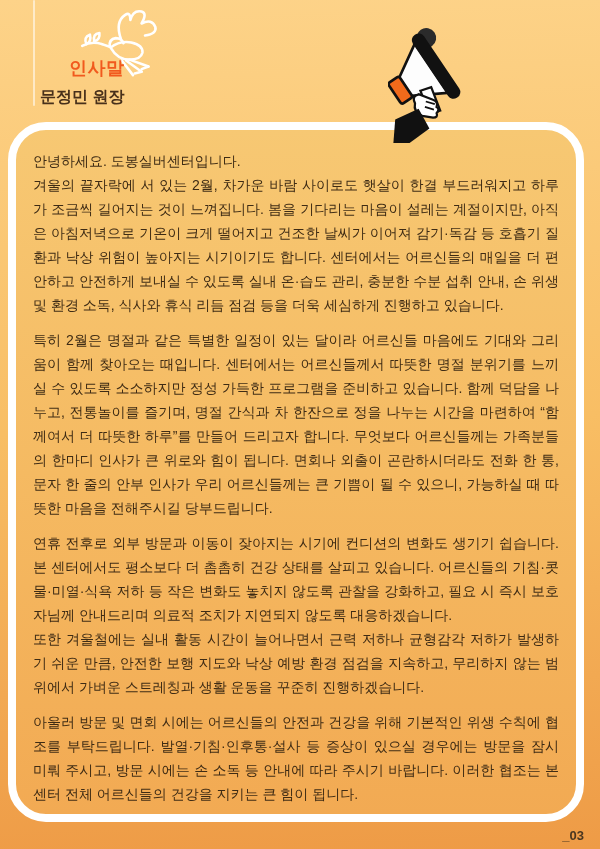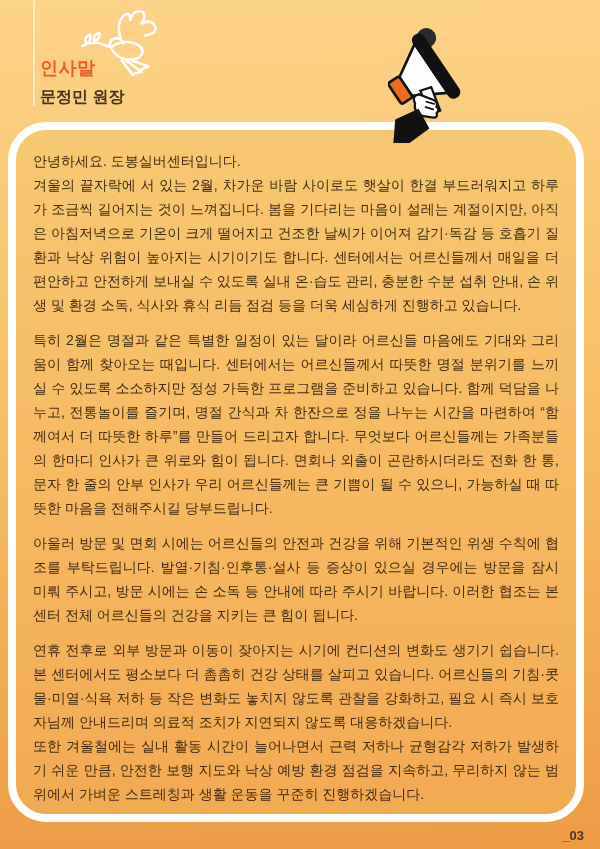--- a/index.html
+++ b/index.html
@@ -17,20 +17,21 @@
     width: 2px; height: 106px;
     background: rgba(255,255,255,0.55);
     border-radius: 2px;
   }
   .header { position: absolute; left: 40px; top: 56px; z-index: 3; }
   .title {
     color: #F15A1E;
     font-size: 18px;
     font-weight: bold;
     letter-spacing: 0.5px;
+    text-align: right;
   }
   .subtitle {
     color: #48301a;
     font-size: 16px;
     font-weight: bold;
     margin-top: 7px;
   }
   .dove { position: absolute; left: 76px; top: 8px; z-index: 2; }
   .megaphone { position: absolute; left: 388px; top: 24px; z-index: 6; }
   .card {
@@ -102,24 +103,24 @@
       </g>
       <polygon points="36,74 48,70 58,96 46,100" fill="#ffffff" stroke="#111111" stroke-width="2.5"></polygon>
       <path d="M30 88 Q26 80 34 78 L50 84 Q56 86 54 92 Q58 94 54 99 Q56 104 50 104 L38 102 Q28 98 30 88 Z" fill="#ffffff" stroke="#111111" stroke-width="2.5"></path>
       <path d="M42 86 L52 89 M41 92 L51 95" stroke="#111111" stroke-width="2" fill="none"></path>
       <polygon points="8,106 34,94 46,116 24,132 6,132" fill="#111111"></polygon>
     </svg>
   </span>
 
   <div class="card">
     <p>안녕하세요. 도봉실버센터입니다.
-겨울의 끝자락에 서 있는 2월, 차가운 바람 사이로도 햇살이 한결 부드러워지고 하루가 조금씩 길어지는 것이 느껴집니다. 봄을 기다리는 마음이 설레는 계절이지만, 아직은 아침저녁으로 기온이 크게 떨어지고 건조한 날씨가 이어져 감기·독감 등 호흡기 질환과 낙상 위험이 높아지는 시기이기도 합니다. 센터에서는 어르신들께서 매일을 더 편안하고 안전하게 보내실 수 있도록 실내 온·습도 관리, 충분한 수분 섭취 안내, 손 위생 및 환경 소독, 식사와 휴식 리듬 점검 등을 더욱 세심하게 진행하고 있습니다.</p>
+겨울의 끝자락에 서 있는 2월, 차가운 바람 사이로도 햇살이 한결 부드러워지고 하루가 조금씩 길어지는 것이 느껴집니다. 봄을 기다리는 마음이 설레는 계절이지만, 아직은 아침저녁으로 기온이 크게 떨어지고 건조한 날씨가 이어져 감기·독감 등 호흡기 질환과 낙상 위험이 높아지는 시기이기도 합니다. 센터에서는 어르신들의 매일을 더 편안하고 안전하게 보내실 수 있도록 실내 온·습도 관리, 충분한 수분 섭취 안내, 손 위생 및 환경 소독, 식사와 휴식 리듬 점검 등을 더욱 세심하게 진행하고 있습니다.</p>
     <p>특히 2월은 명절과 같은 특별한 일정이 있는 달이라 어르신들 마음에도 기대와 그리움이 함께 찾아오는 때입니다. 센터에서는 어르신들께서 따뜻한 명절 분위기를 느끼실 수 있도록 소소하지만 정성 가득한 프로그램을 준비하고 있습니다. 함께 덕담을 나누고, 전통놀이를 즐기며, 명절 간식과 차 한잔으로 정을 나누는 시간을 마련하여 “함께여서 더 따뜻한 하루”를 만들어 드리고자 합니다. 무엇보다 어르신들께는 가족분들의 한마디 인사가 큰 위로와 힘이 됩니다. 면회나 외출이 곤란하시더라도 전화 한 통, 문자 한 줄의 안부 인사가 우리 어르신들께는 큰 기쁨이 될 수 있으니, 가능하실 때 따뜻한 마음을 전해주시길 당부드립니다.</p>
-    <p>아울러 방문 및 면회 시에는 어르신들의 안전과 건강을 위해 기본적인 위생 수칙에 협조를 부탁드립니다. 발열·기침·인후통·설사 등 증상이 있으실 경우에는 방문을 잠시 미뤄 주시고, 방문 시에는 손 소독 등 안내에 따라 주시기 바랍니다. 이러한 협조는 본 센터 전체 어르신들의 건강을 지키는 큰 힘이 됩니다.</p>
     <p>연휴 전후로 외부 방문과 이동이 잦아지는 시기에 컨디션의 변화도 생기기 쉽습니다. 본 센터에서도 평소보다 더 촘촘히 건강 상태를 살피고 있습니다. 어르신들의 기침·콧물·미열·식욕 저하 등 작은 변화도 놓치지 않도록 관찰을 강화하고, 필요 시 즉시 보호자님께 안내드리며 의료적 조치가 지연되지 않도록 대응하겠습니다.
 또한 겨울철에는 실내 활동 시간이 늘어나면서 근력 저하나 균형감각 저하가 발생하기 쉬운 만큼, 안전한 보행 지도와 낙상 예방 환경 점검을 지속하고, 무리하지 않는 범위에서 가벼운 스트레칭과 생활 운동을 꾸준히 진행하겠습니다.</p>
+    <p>아울러 방문 및 면회 시에는 어르신들의 안전과 건강을 위해 기본적인 위생 수칙에 협조를 부탁드립니다. 발열·기침·인후통·설사 등 증상이 있으실 경우에는 방문을 잠시 미뤄 주시고, 방문 시에는 손 소독 등 안내에 따라 주시기 바랍니다. 이러한 협조는 본 센터 전체 어르신들의 건강을 지키는 큰 힘이 됩니다.</p>
     <p>추운 계절이 끝나갈수록 마음이 느슨해지기 쉬운 때이지만, 본 센터는 마지막까지 긴장을 놓지 않고 어르신들의 하루를 따뜻하고 단단하게 지키겠습니다. 언제나 본 센터를 믿고 함께해 주시는 보호자님들께 깊이 감사드리며, 2월에도 각 가정에 건강과 평안이 가득하시길 기원합니다. 본 센터는 2월에도 어르신의 안녕과 행복을 위해 최선을 다하겠습니다. 감사합니다.</p>
 
   </div>
 
   <div class="pagenum">_03</div>
 
 </div>
 
 </body></html>

